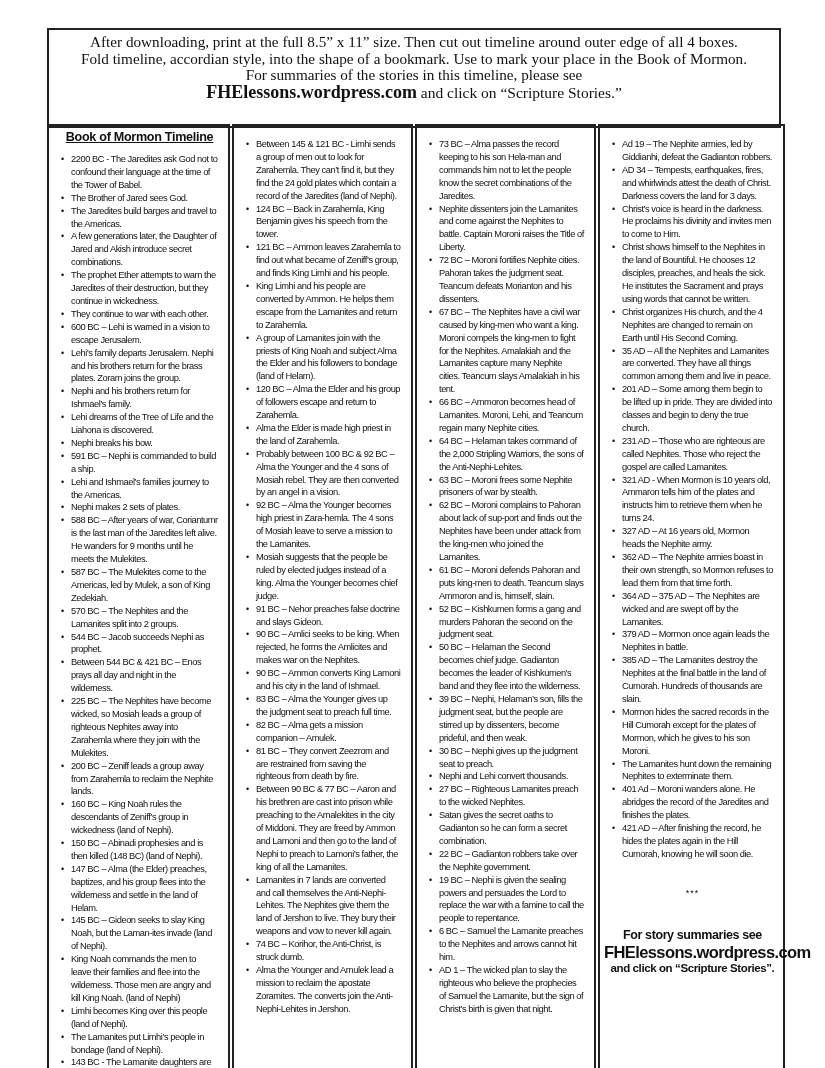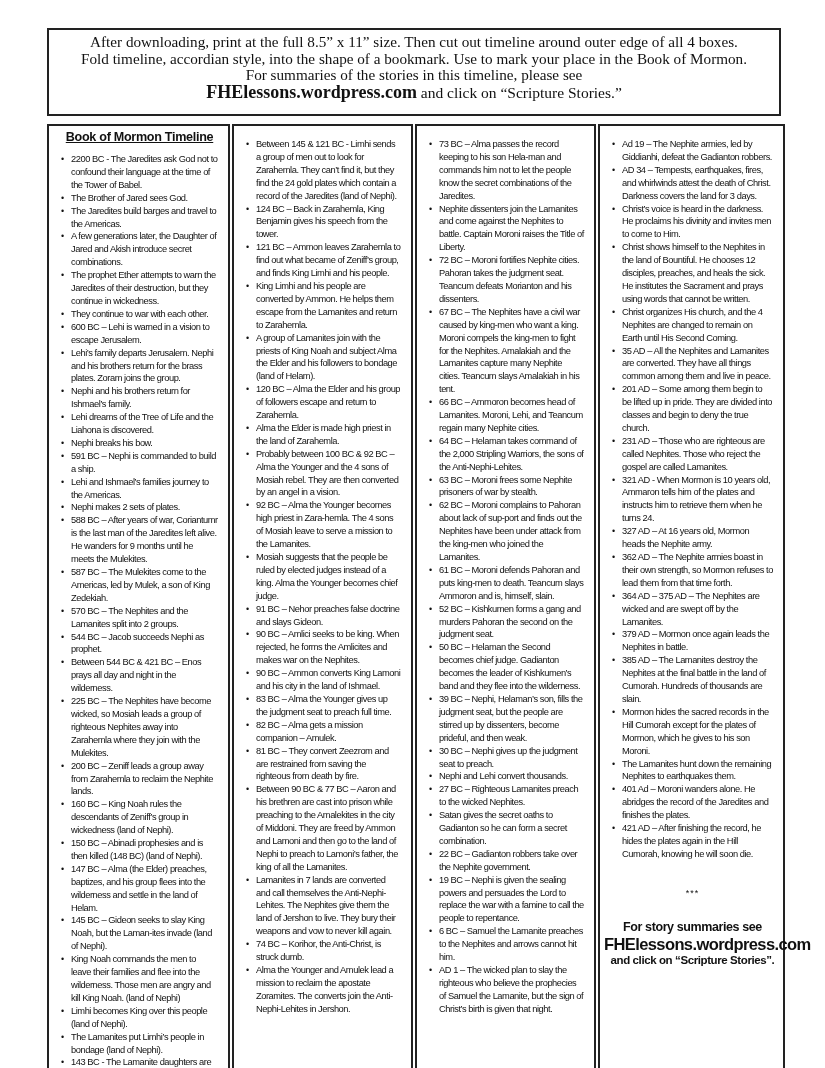--- a/index.html
+++ b/index.html
@@ -1,18 +1,18 @@
 <!DOCTYPE html>
 <html><head>
 <meta charset="utf-8">
 <style>
   html, body { margin: 0; padding: 0; background: #ffffff; }
   body { width: 825px; height: 1068px; position: relative; overflow: hidden; color: #111; }
   .header-box {
-    position: absolute; left: 47px; top: 28px; width: 734px; height: 88px;
+    position: absolute; left: 47px; top: 28px; width: 734px; height: 100px;
     border: 2px solid #222; box-sizing: border-box;
     font-family: "Liberation Serif", serif; text-align: center;
     font-size: 15.2px; line-height: 16.5px; padding-top: 4px;
   }
   .header-box .line { display: block; white-space: nowrap; }
   .header-box .site { font-weight: bold; font-size: 18px; }
   .header-box .last { font-size: 15.5px; }
   .col {
     position: absolute; top: 124px; height: 1034px; box-sizing: border-box;
     border: 2px solid #222; padding: 4px 2px 0 4px;
@@ -28,21 +28,21 @@
     text-align: center; font-weight: bold; text-decoration: underline;
     font-size: 12.6px; line-height: 15px; letter-spacing: -0.3px; margin-bottom: 0px;
   }
   ul { margin: 8px; padding: 0; list-style: none; }
   li { position: relative; padding-left: 10px; margin: 0; }
   li::before {
     content: "\2022"; position: absolute; left: 0px; top: 0; font-size: 9px;
   }
   .stars { text-align: center; margin-top: 26px; font-size: 9px; letter-spacing: 1px; }
   .footer-note {
-    text-align: center; margin-top: 20px; font-weight: bold; letter-spacing: -0.4px;
+    text-align: center; margin-top: 28px; font-weight: bold; letter-spacing: -0.4px;
   }
   .footer-note .l1 { display: block; font-size: 12.5px; line-height: 15px; }
   .footer-note .l2 { display: block; font-size: 16.5px; line-height: 18px; letter-spacing: -0.6px; }
   .footer-note .l3 { display: block; font-size: 11.5px; line-height: 14px; }
 </style>
 </head>
 <body>
 
 <div class="header-box">
   <span class="line">After downloading, print at the full 8.5” x 11” size.  Then cut out timeline around outer edge of all 4 boxes.</span>
@@ -146,21 +146,21 @@
       <li>35 AD – All the Nephites and Lamanites are converted.  They have all things common among them and live in peace.</li>
       <li>201 AD – Some among them begin to be lifted up in pride.  They are divided into classes and begin to deny the true church.</li>
       <li>231 AD – Those who are righteous are called Nephites.  Those who reject the gospel are called Lamanites.</li>
       <li>321 AD - When Mormon is 10 years old, Ammaron tells him of the plates and instructs him to retrieve them when he turns 24.</li>
       <li>327 AD – At 16 years old, Mormon heads the Nephite army.</li>
       <li>362 AD – The Nephite armies boast in their own strength, so Mormon refuses to lead them from that time forth.</li>
       <li>364 AD – 375 AD – The Nephites are wicked and are swept off by the Lamanites.</li>
       <li>379 AD – Mormon once again leads the Nephites in battle.</li>
       <li>385 AD – The Lamanites destroy the Nephites at the final battle in the land of Cumorah.  Hundreds of thousands are slain.</li>
       <li>Mormon hides the sacred records in the Hill Cumorah except for the plates of Mormon, which he gives to his son Moroni.</li>
-      <li>The Lamanites hunt down the remaining Nephites to earthquakes them.</li>
+      <li>The Lamanites hunt down the remaining Nephites to exterminate them.</li>
       <li>401 Ad – Moroni wanders alone.  He abridges the record of the Jaredites and finishes the plates.</li>
       <li>421 AD – After finishing the record, he hides the plates again in the Hill Cumorah, knowing he will soon die.</li>
     </ul>
   <div class="stars">***</div>
   <div class="footer-note">
     <span class="l1">For story summaries see</span>
     <span class="l2">FHElessons.wordpress.com</span>
     <span class="l3">and click on “Scripture Stories”.</span>
   </div>
 </div>

